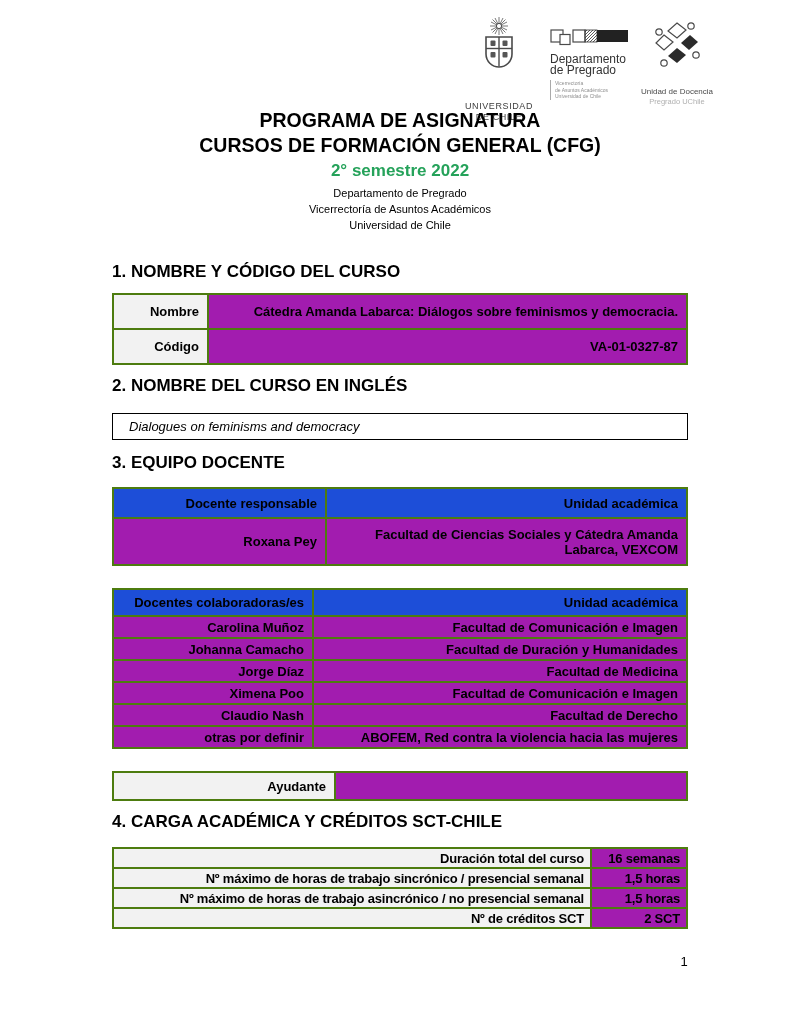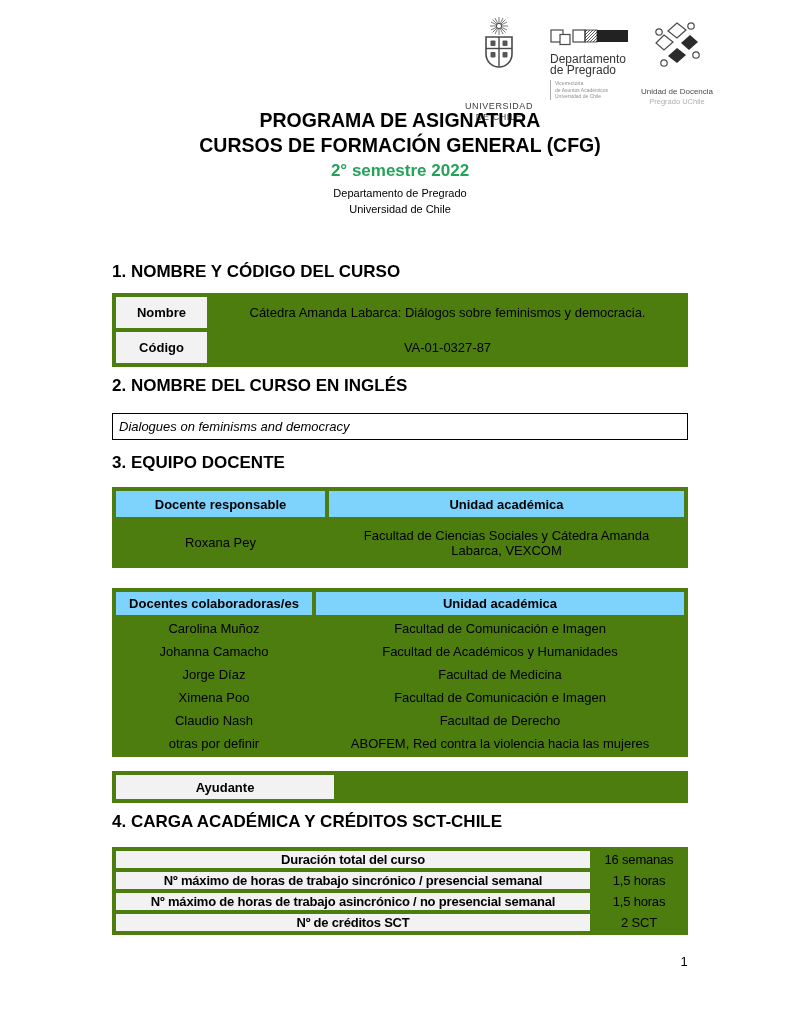--- a/index.html
+++ b/index.html
@@ -30,28 +30,28 @@
   .title-block { position: absolute; top: 108px; left: 0; width: 800px; text-align: center; }
   .title-main { font-size: 19.5px; font-weight: bold; line-height: 25px; color: #000; }
   .title-sem { font-size: 17px; font-weight: bold; line-height: 22px; margin-top: 2px; }
   .title-sub { font-size: 11px; line-height: 16px; color: #000; }
   .title-sub-wrap { margin-top: 3px; }
 
   
   .sec-heading { position: absolute; left: 112px; font-size: 17px; font-weight: bold; color: #000; white-space: nowrap; }
 
   table.doc { position: absolute; left: 112px; width: 576px; border-collapse: collapse; table-layout: fixed; border: 2px solid #000; }
-  table.doc td, table.doc th { border: 4px solid #4d7c0f; font-size: 13px; padding: 2px 8px; vertical-align: middle; text-align: center; }
+  table.doc td, table.doc th { border: 2px solid #4d7c0f; font-size: 13px; padding: 2px 8px; vertical-align: middle; text-align: right; }
   .cell-label { background: #f2f2f2; font-weight: bold; }
-  th.col-head { background: #7dd3fc; font-weight: bold; text-align: center; }
-  .val-cell { background: #4d7c0f; font-weight: normal; }
+  th.col-head { background: #1d4ed8; font-weight: bold; text-align: center; }
+  .val-cell { background: #a21caf; font-weight: bold; }
 
   #table-nombre td { height: 35px; }
   #box-ingles { position: absolute; left: 112px; top: 413px; width: 576px; height: 27px; border: 1.5px solid #000; background: #fff;
-                display: flex; align-items: center; padding-left: 6px; font-size: 13px; font-style: italic; }
+                display: flex; align-items: center; padding-left: 16px; font-size: 13px; font-style: italic; }
   #table-resp th { height: 30px; }
   #table-resp td { height: 47px; }
   #table-colab th { height: 27px; }
   #table-colab td { height: 22px; }
   #table-ayudante td { height: 28px; }
   #table-carga td { height: 20px; white-space: nowrap; letter-spacing: -0.2px; padding: 1px 6px; }
 
   .page-num { position: absolute; top: 954px; left: 672px; width: 24px; text-align: center; font-size: 13px; color: #000; }
 
   svg .ol { fill: none; stroke: #4a4a4a; stroke-width: 1.2; }
@@ -137,20 +137,21 @@
       <div class="l2">Pregrado UChile</div>
     </div>
   </div>
 
   <div class="title-block">
     <div class="title-main">PROGRAMA DE ASIGNATURA</div>
     <div class="title-main">CURSOS DE FORMACIÓN GENERAL (CFG)</div>
     <div class="title-sem" id="semester-line" style="color: rgb(37, 162, 90);">2° semestre 2022</div>
     <div class="title-sub-wrap">
       <div class="title-sub">Departamento de Pregrado</div>
+      <div class="title-sub">Vicerrectoría de Asuntos Académicos</div>
       <div class="title-sub">Universidad de Chile</div>
     </div>
   </div>
 
   <div class="sec-heading" style="top:262px">1. NOMBRE Y CÓDIGO DEL CURSO</div>
   <table class="doc" id="table-nombre" style="top:293px">
     <colgroup>
         <col style="width:95px">
         <col>
       </colgroup>
@@ -197,21 +198,21 @@
         <tr>
       <th class="col-head">Docentes colaboradoras/es</th>
       <th class="col-head">Unidad académica</th>
     </tr>
     <tr>
       <td class="val-cell">Carolina Muñoz</td>
       <td class="val-cell">Facultad de Comunicación e Imagen</td>
     </tr>
     <tr>
       <td class="val-cell">Johanna Camacho</td>
-      <td class="val-cell">Facultad de Académicos y Humanidades</td>
+      <td class="val-cell">Facultad de Duración y Humanidades</td>
     </tr>
     <tr>
       <td class="val-cell">Jorge Díaz</td>
       <td class="val-cell">Facultad de Medicina</td>
     </tr>
     <tr>
       <td class="val-cell">Ximena Poo</td>
       <td class="val-cell">Facultad de Comunicación e Imagen</td>
     </tr>
     <tr>

